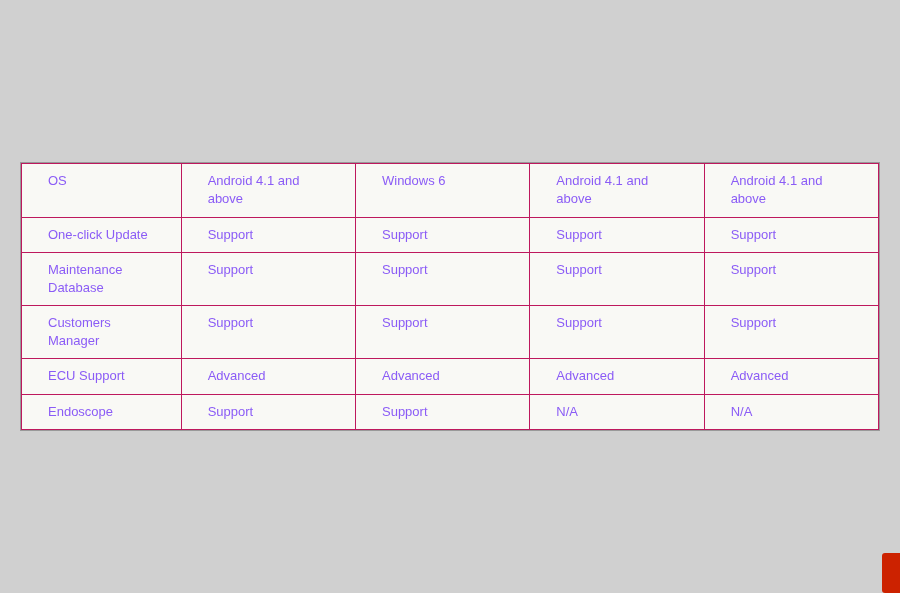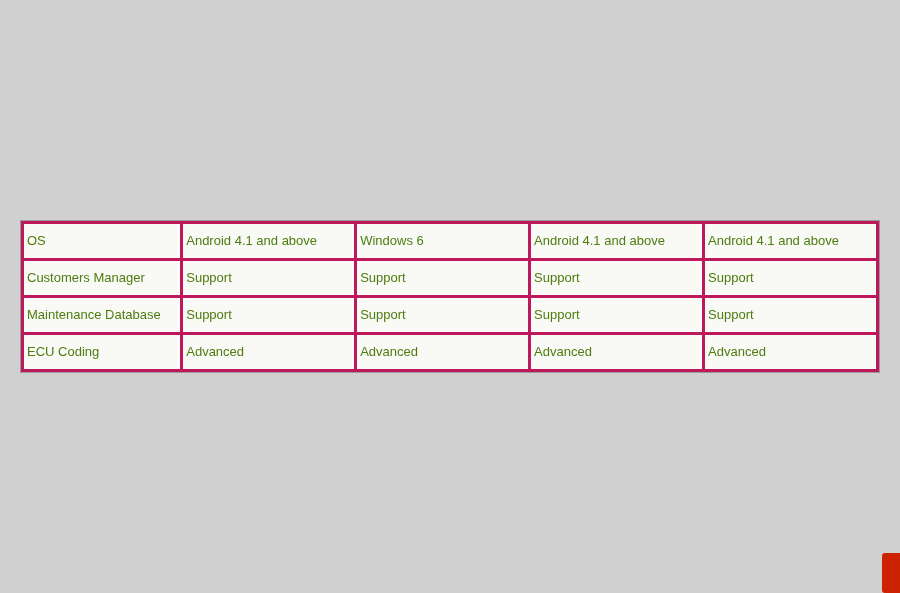--- a/index.html
+++ b/index.html
@@ -25,24 +25,24 @@
       width: 860px;
       margin: 20px auto;
     }
 
     table {
       width: 100%;
       border-collapse: collapse;
     }
 
     td {
-      border: 3px solid #be185d;
-      padding: 8px 3px;
+      border: 1px solid #be185d;
+      padding: 8px 26px;
       vertical-align: top;
-      color: #4d7c0f;
+      color: #8b5cf6;
       line-height: 1.4;
     }
 
     td:first-child {
       width: 160px;
       font-weight: normal;
     }
 
     td:not(:first-child) {
       width: 175px;
@@ -69,37 +69,51 @@
   <table>
     <tbody id="table-body">
     <tr>
           <td>OS</td>
           <td>Android 4.1 and above</td>
           <td>Windows 6</td>
           <td>Android 4.1 and above</td>
           <td>Android 4.1 and above</td>
         </tr>
         <tr>
-          <td>Customers Manager</td>
+          <td>One-click Update</td>
           <td>Support</td>
           <td>Support</td>
           <td>Support</td>
           <td>Support</td>
         </tr>
         <tr>
           <td>Maintenance Database</td>
           <td>Support</td>
           <td>Support</td>
           <td>Support</td>
           <td>Support</td>
         </tr>
         <tr>
-          <td>ECU Coding</td>
+          <td>Customers Manager</td>
+          <td>Support</td>
+          <td>Support</td>
+          <td>Support</td>
+          <td>Support</td>
+        </tr>
+        <tr>
+          <td>ECU Support</td>
           <td>Advanced</td>
           <td>Advanced</td>
           <td>Advanced</td>
           <td>Advanced</td>
+        </tr>
+        <tr>
+          <td>Endoscope</td>
+          <td>Support</td>
+          <td>Support</td>
+          <td>N/A</td>
+          <td>N/A</td>
         </tr>
       </tbody>
   </table>
 </div>
 
 <div class="red-bar"></div>
 
 </body></html>

